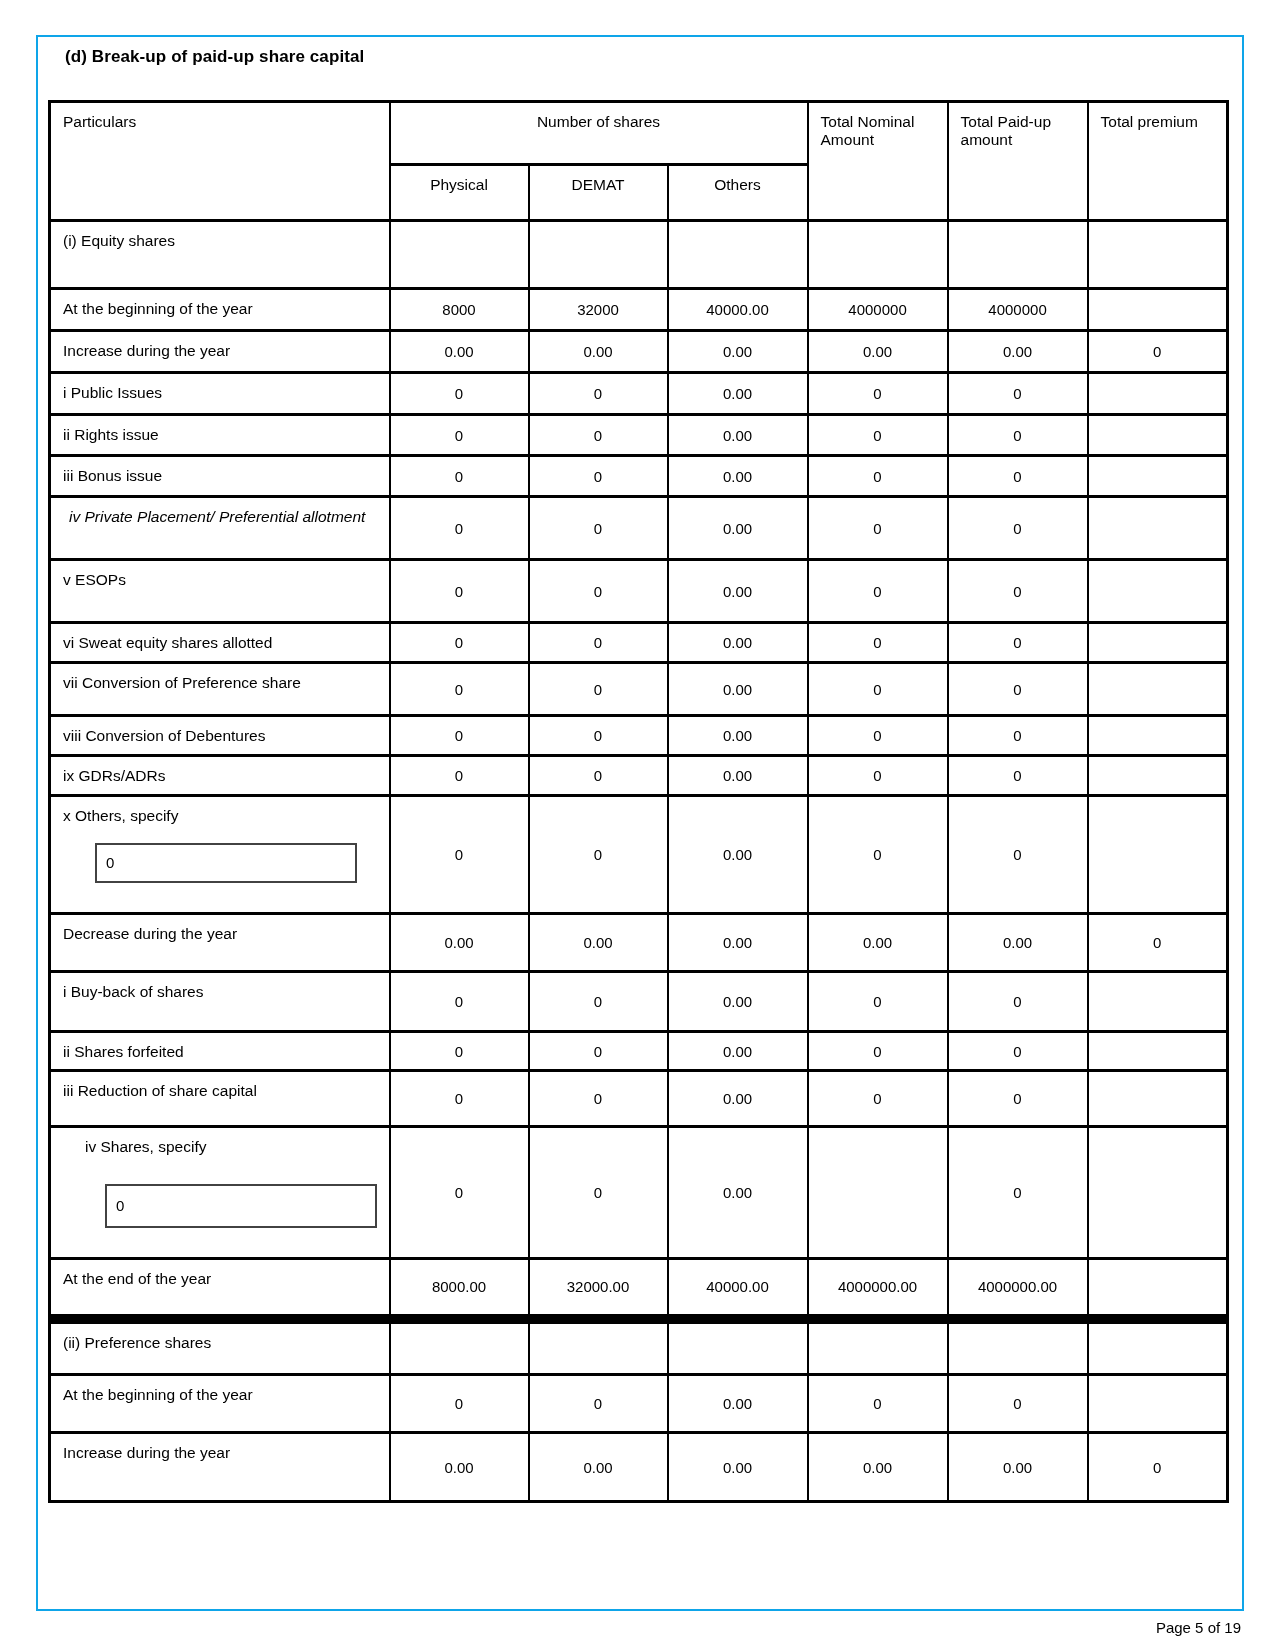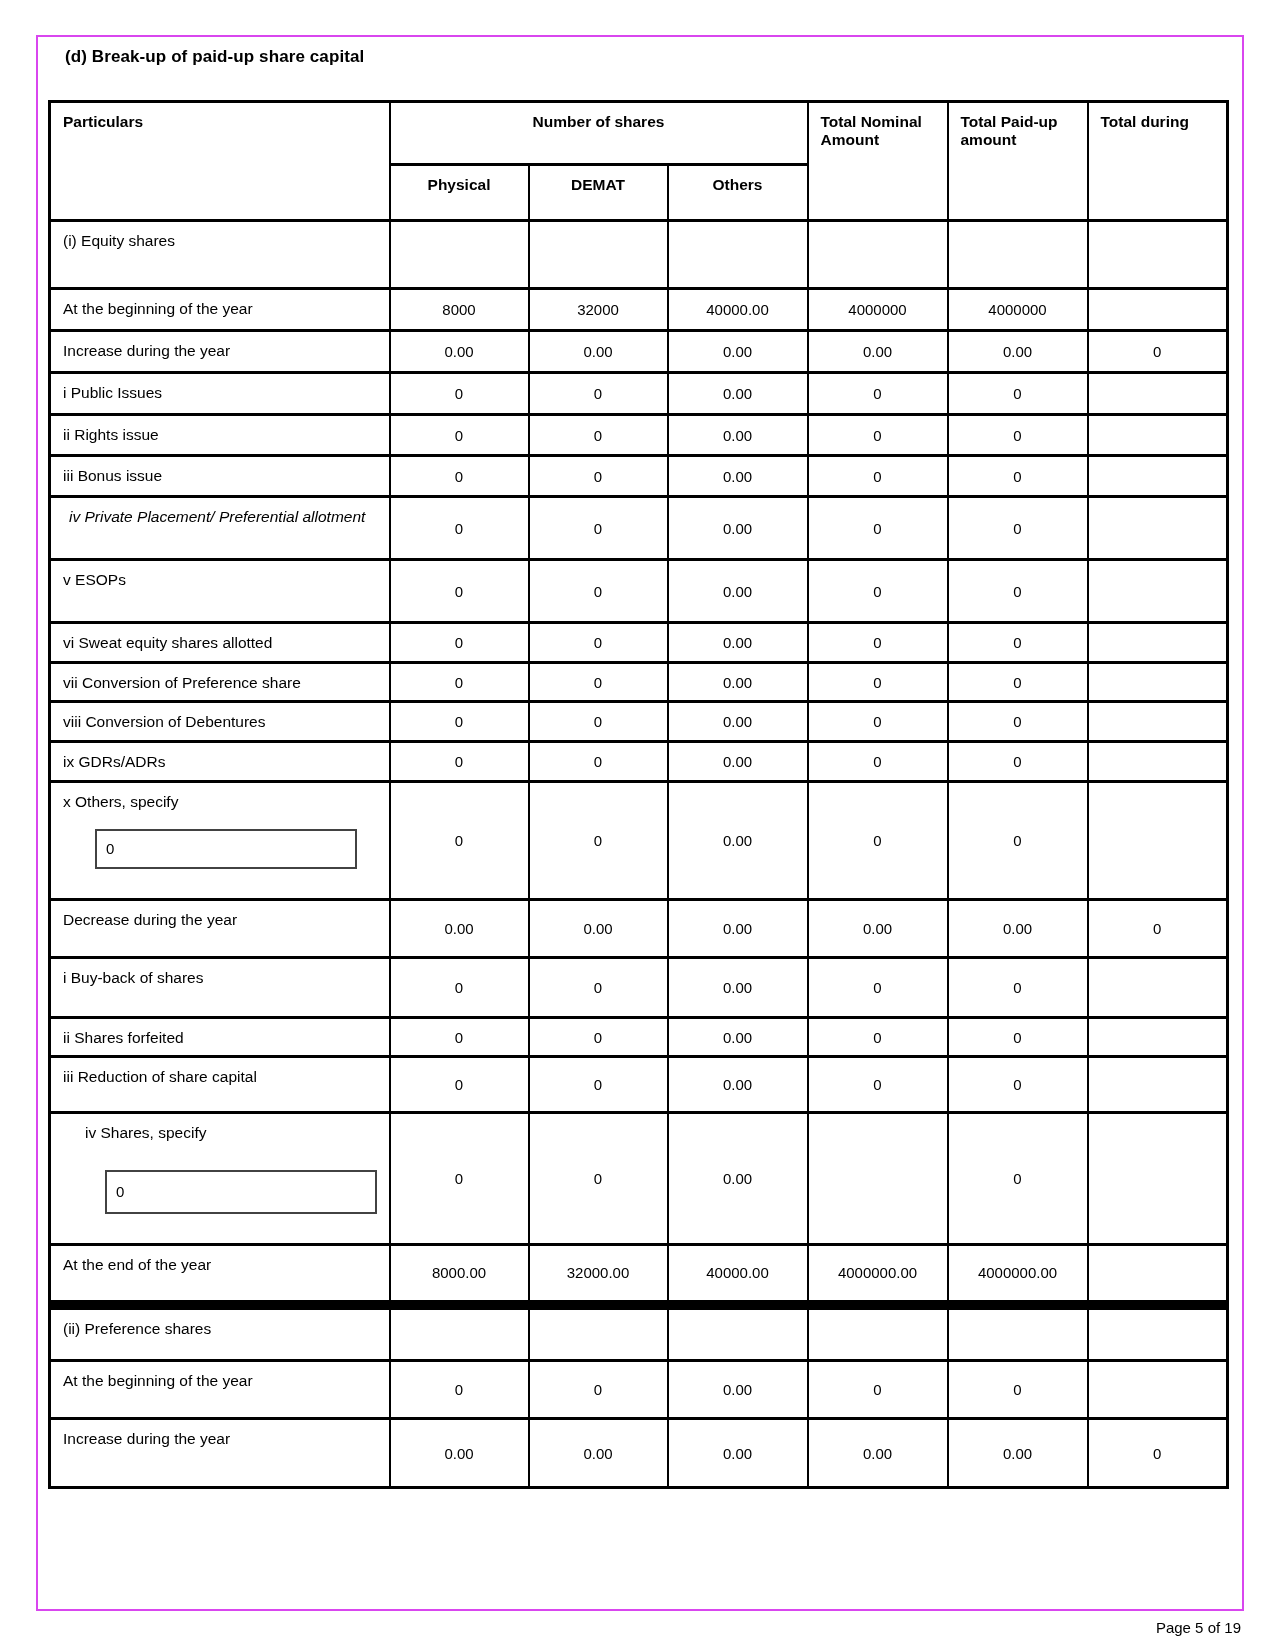--- a/index.html
+++ b/index.html
@@ -13,21 +13,21 @@
     position: relative;
     font-family: "Liberation Sans", "DejaVu Sans", sans-serif;
     color: #000000;
   }
   .outer-box {
     position: absolute;
     left: 36px;
     top: 35px;
     width: 1208px;
     height: 1576px;
-    border: 2px solid #d946ef;
+    border: 2px solid #0ea5e9;
     box-sizing: border-box;
     background: #ffffff;
   }
   .section-title {
     position: absolute;
     left: 27px;
     top: 10px;
     font-size: 17px;
     font-weight: bold;
     letter-spacing: 0.1px;
@@ -44,21 +44,21 @@
   .share-table th, .share-table td {
     border-left: 2px solid #000000;
     border-right: 2px solid #000000;
     border-top: 3px solid #000000;
     border-bottom: 3px solid #000000;
     box-sizing: border-box;
     overflow: hidden;
   }
   .share-table th {
     font-size: 15.5px;
-    font-weight: bold;
+    font-weight: normal;
     text-align: left;
     vertical-align: top;
     padding: 10px 8px 0 12px;
   }
   .share-table th.center {
     text-align: center;
     padding-left: 4px;
     padding-right: 4px;
     margin-left: 12px;
   }
@@ -121,21 +121,21 @@
       <col style="width:140px">
         <col style="width:140px">
         <col style="width:140px">
     </colgroup>
     <thead>
       <tr style="height:63px">
         <th rowspan="2">Particulars</th>
         <th colspan="3" class="center">Number of shares</th>
         <th rowspan="2">Total Nominal Amount</th>
         <th rowspan="2">Total Paid-up amount</th>
-        <th rowspan="2">Total during</th>
+        <th rowspan="2">Total premium</th>
       </tr>
       <tr style="height:56px">
         <th class="center">Physical</th>
         <th class="center">DEMAT</th>
         <th class="center">Others</th>
       </tr>
     </thead>
     <tbody>
       <tr class="bold" style="height:68px">
         <td class="lbl">(i) Equity shares</td>
@@ -211,21 +211,21 @@
       </tr>
       <tr style="height:40px">
         <td class="lbl">vi Sweat equity shares allotted</td>
         <td class="val">0</td>
         <td class="val">0</td>
         <td class="val">0.00</td>
         <td class="val">0</td>
         <td class="val">0</td>
         <td class="val"></td>
       </tr>
-      <tr style="height:39px">
+      <tr style="height:53px">
         <td class="lbl">vii Conversion of Preference share</td>
         <td class="val">0</td>
         <td class="val">0</td>
         <td class="val">0.00</td>
         <td class="val">0</td>
         <td class="val">0</td>
         <td class="val"></td>
       </tr>
       <tr style="height:40px">
         <td class="lbl">viii Conversion of Debentures</td>

